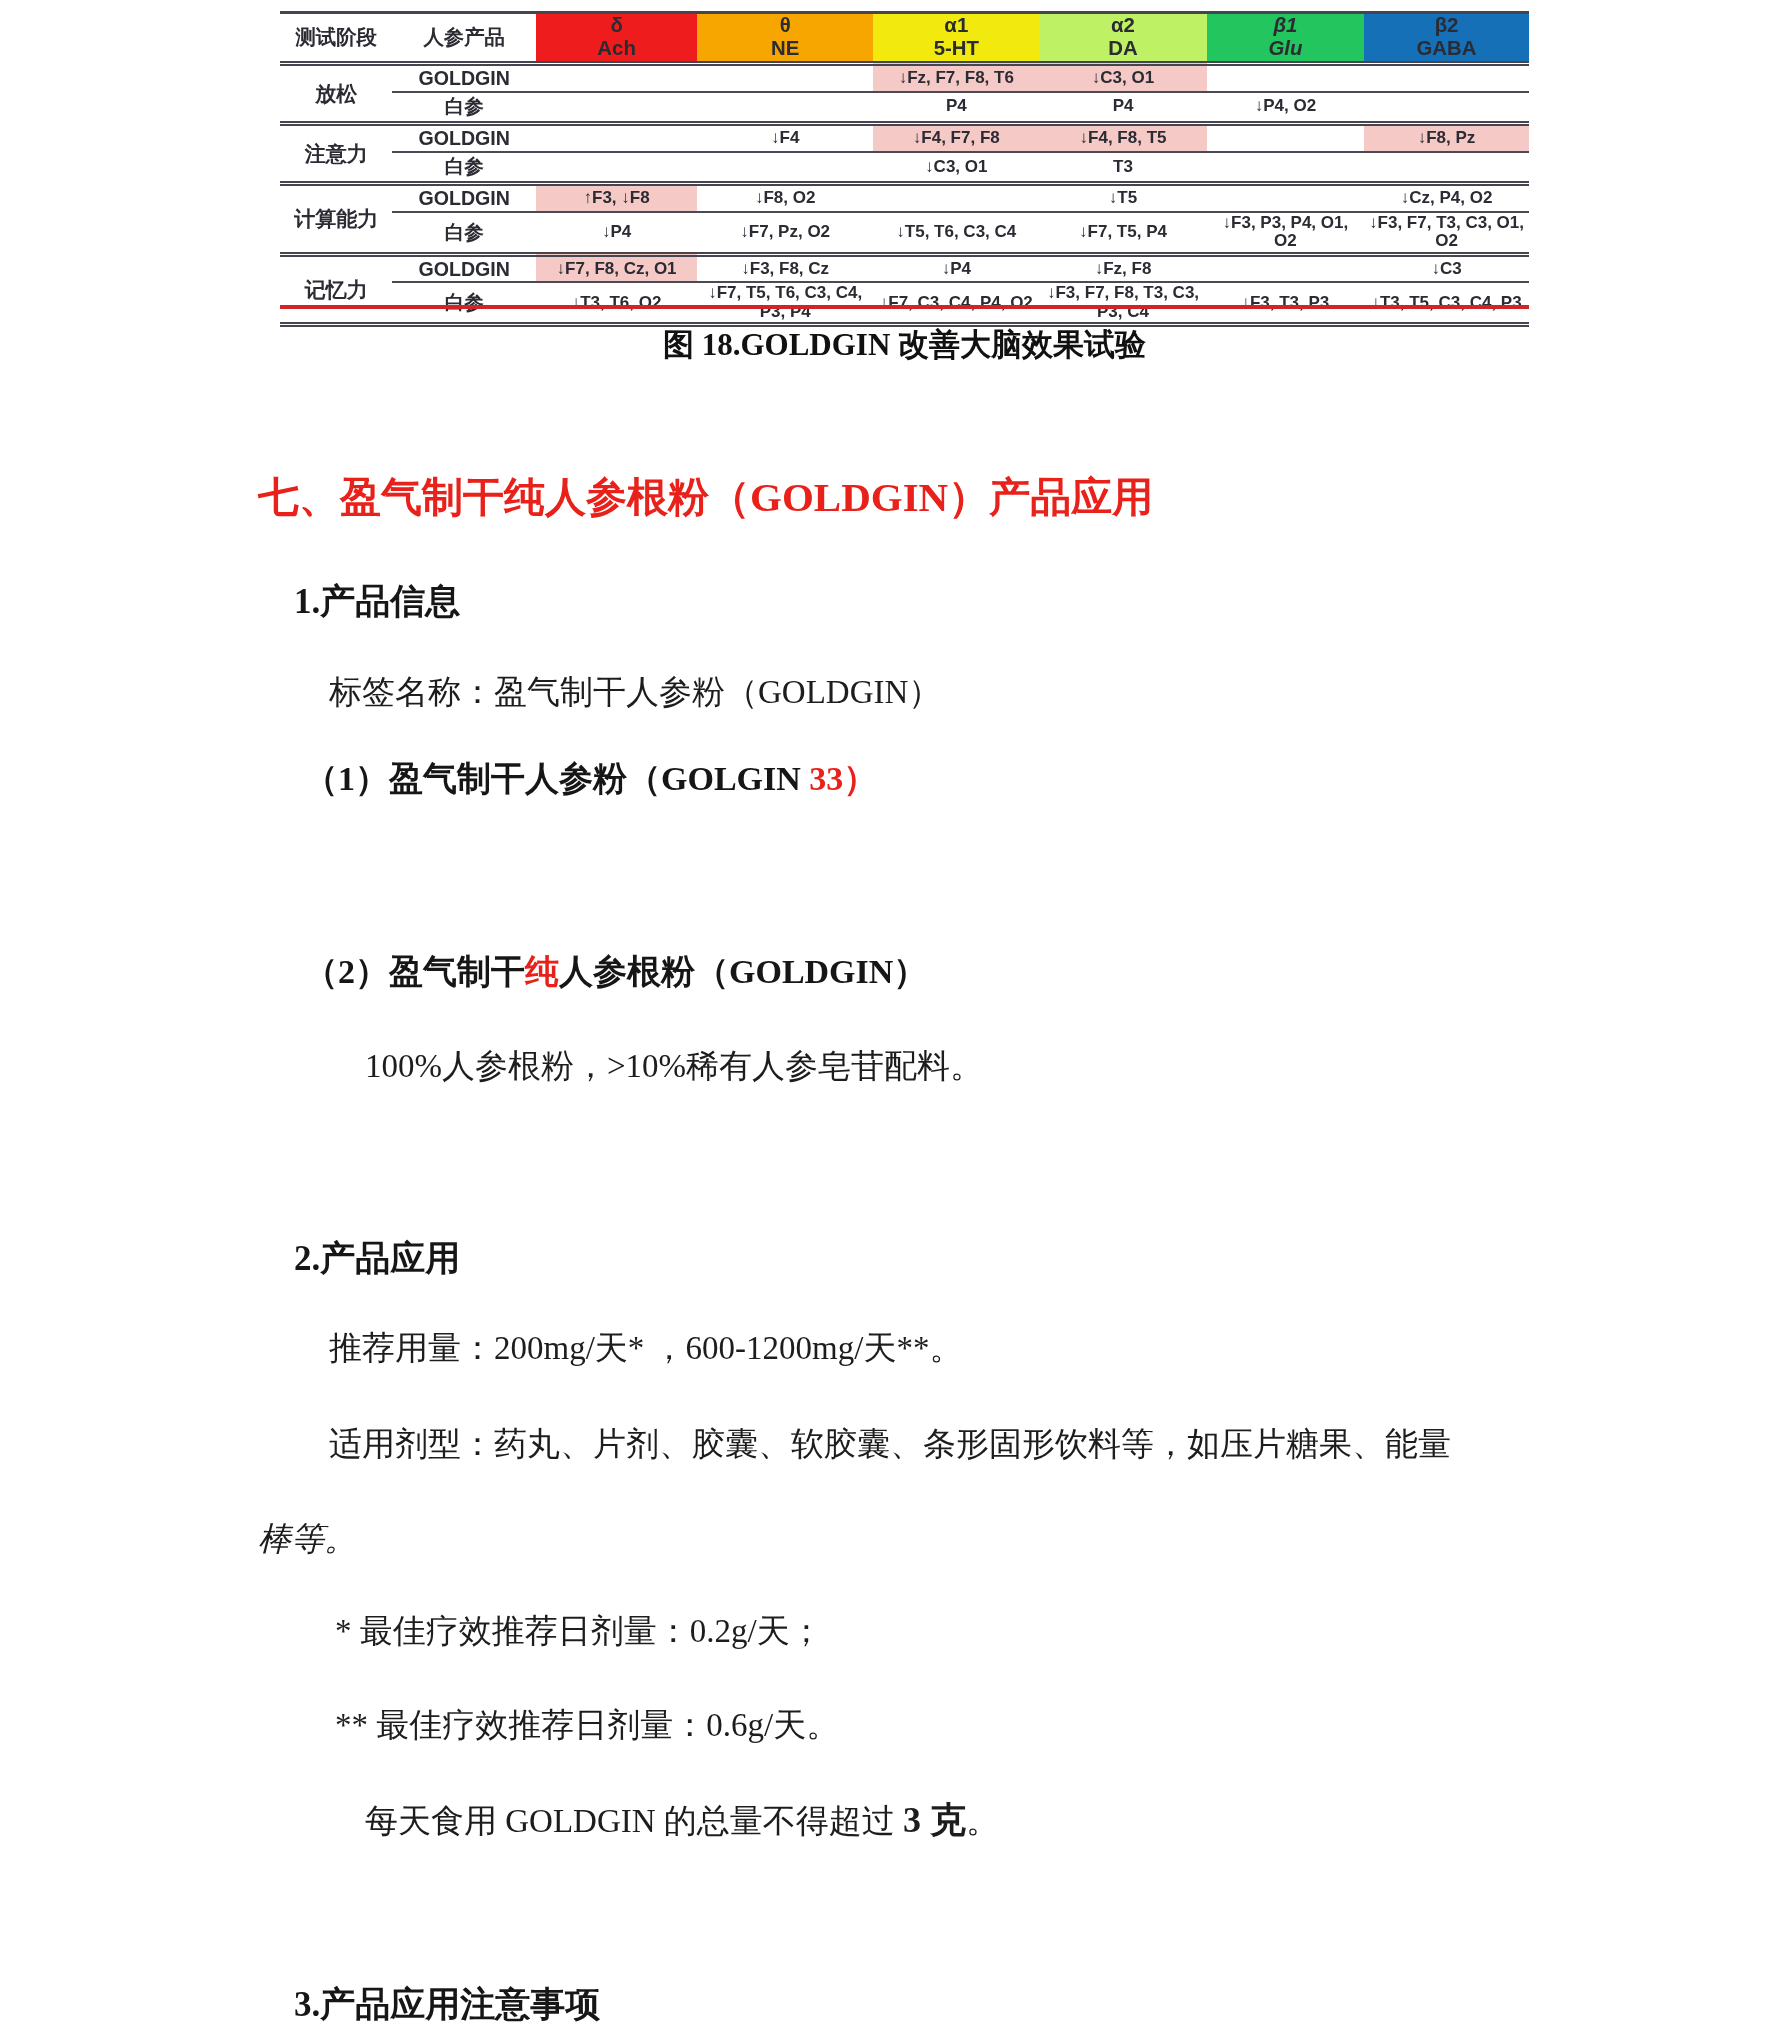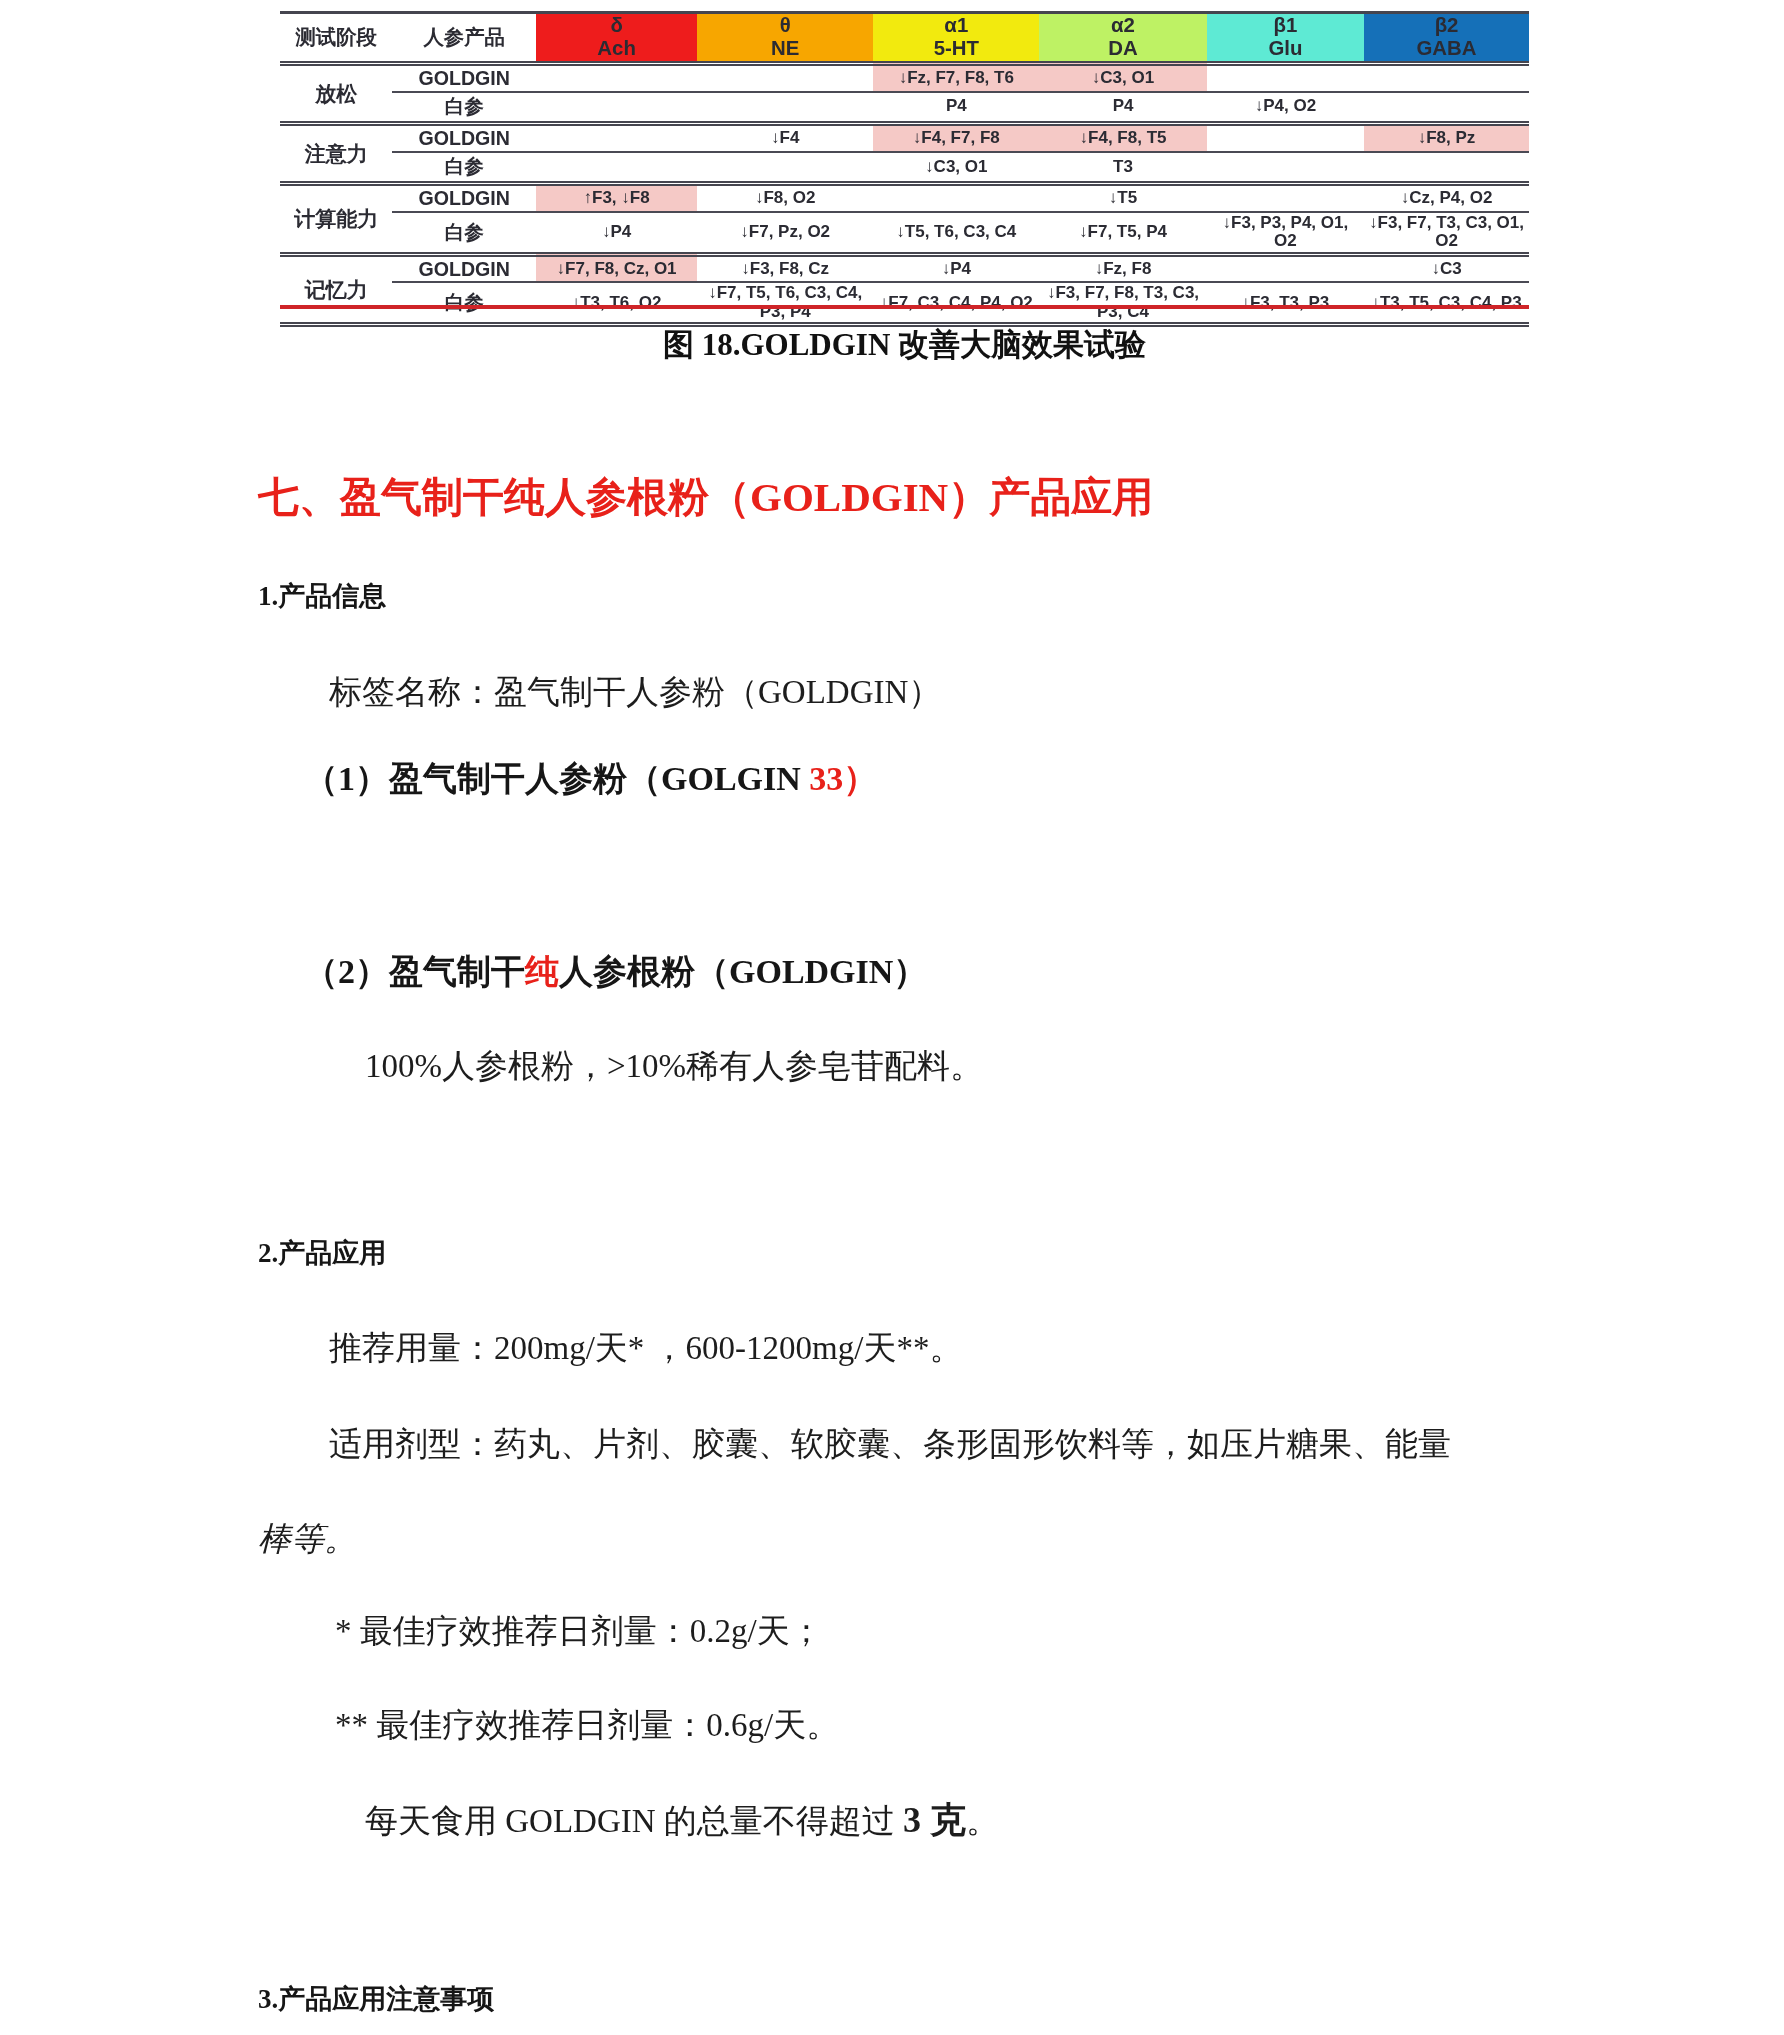--- a/index.html
+++ b/index.html
@@ -23,21 +23,21 @@
   .brain-table tr.group-start td{border-bottom:2.3px solid #4a4a54;}
   .brain-table tr.group-end td{border-bottom:5.5px double #45454f;}
   .brain-table tr.group-start td.stage{border-bottom:5.5px double #45454f;}
 
   .red-rule{position:absolute;left:280px;top:305px;width:1249px;height:3.9px;}
 
   
   .line{position:absolute;white-space:nowrap;}
   .caption{left:280px;top:324px;width:1249px;text-align:center;font-size:31px;font-weight:bold;color:#111;}
   .heading7{left:258px;top:470px;font-size:41px;font-weight:bold;color:var(--red,#e8211a);}
-  .sec-title{font-size:27px;font-weight:bold;color:#161616;}
+  .sec-title{font-size:35px;font-weight:bold;color:#161616;margin-left:36px;}
   .s1{left:258px;top:578px;}
   .s2{left:258px;top:1235px;}
   .s3{left:258px;top:1981px;}
   .body-line{font-size:33px;color:#1d1d1d;}
   .sub-line{font-size:34px;font-weight:bold;color:#161616;}
   .label-line{left:329px;top:670px;}
   .item1{left:304px;top:756px;}
   .item1-body{left:365px;top:852px;}
   .item2{left:304px;top:949px;}
   .item2-body{left:365px;top:1044px;}
@@ -79,21 +79,21 @@
           <span class="nt">NE</span>
         </th>
         <th class="band" style="background: rgb(242, 234, 14);">
           <span class="sym">α1</span>
           <span class="nt">5-HT</span>
         </th>
         <th class="band" style="background: #bef264;">
           <span class="sym">α2</span>
           <span class="nt">DA</span>
         </th>
-        <th class="band" style="background: #5eead4;">
+        <th class="band" style="background: #22c55e; font-style: italic;">
           <span class="sym">β1</span>
           <span class="nt">Glu</span>
         </th>
         <th class="band" style="background: rgb(21, 112, 184);">
           <span class="sym">β2</span>
           <span class="nt">GABA</span>
         </th>
       </tr>
     </thead>
     <tbody>

